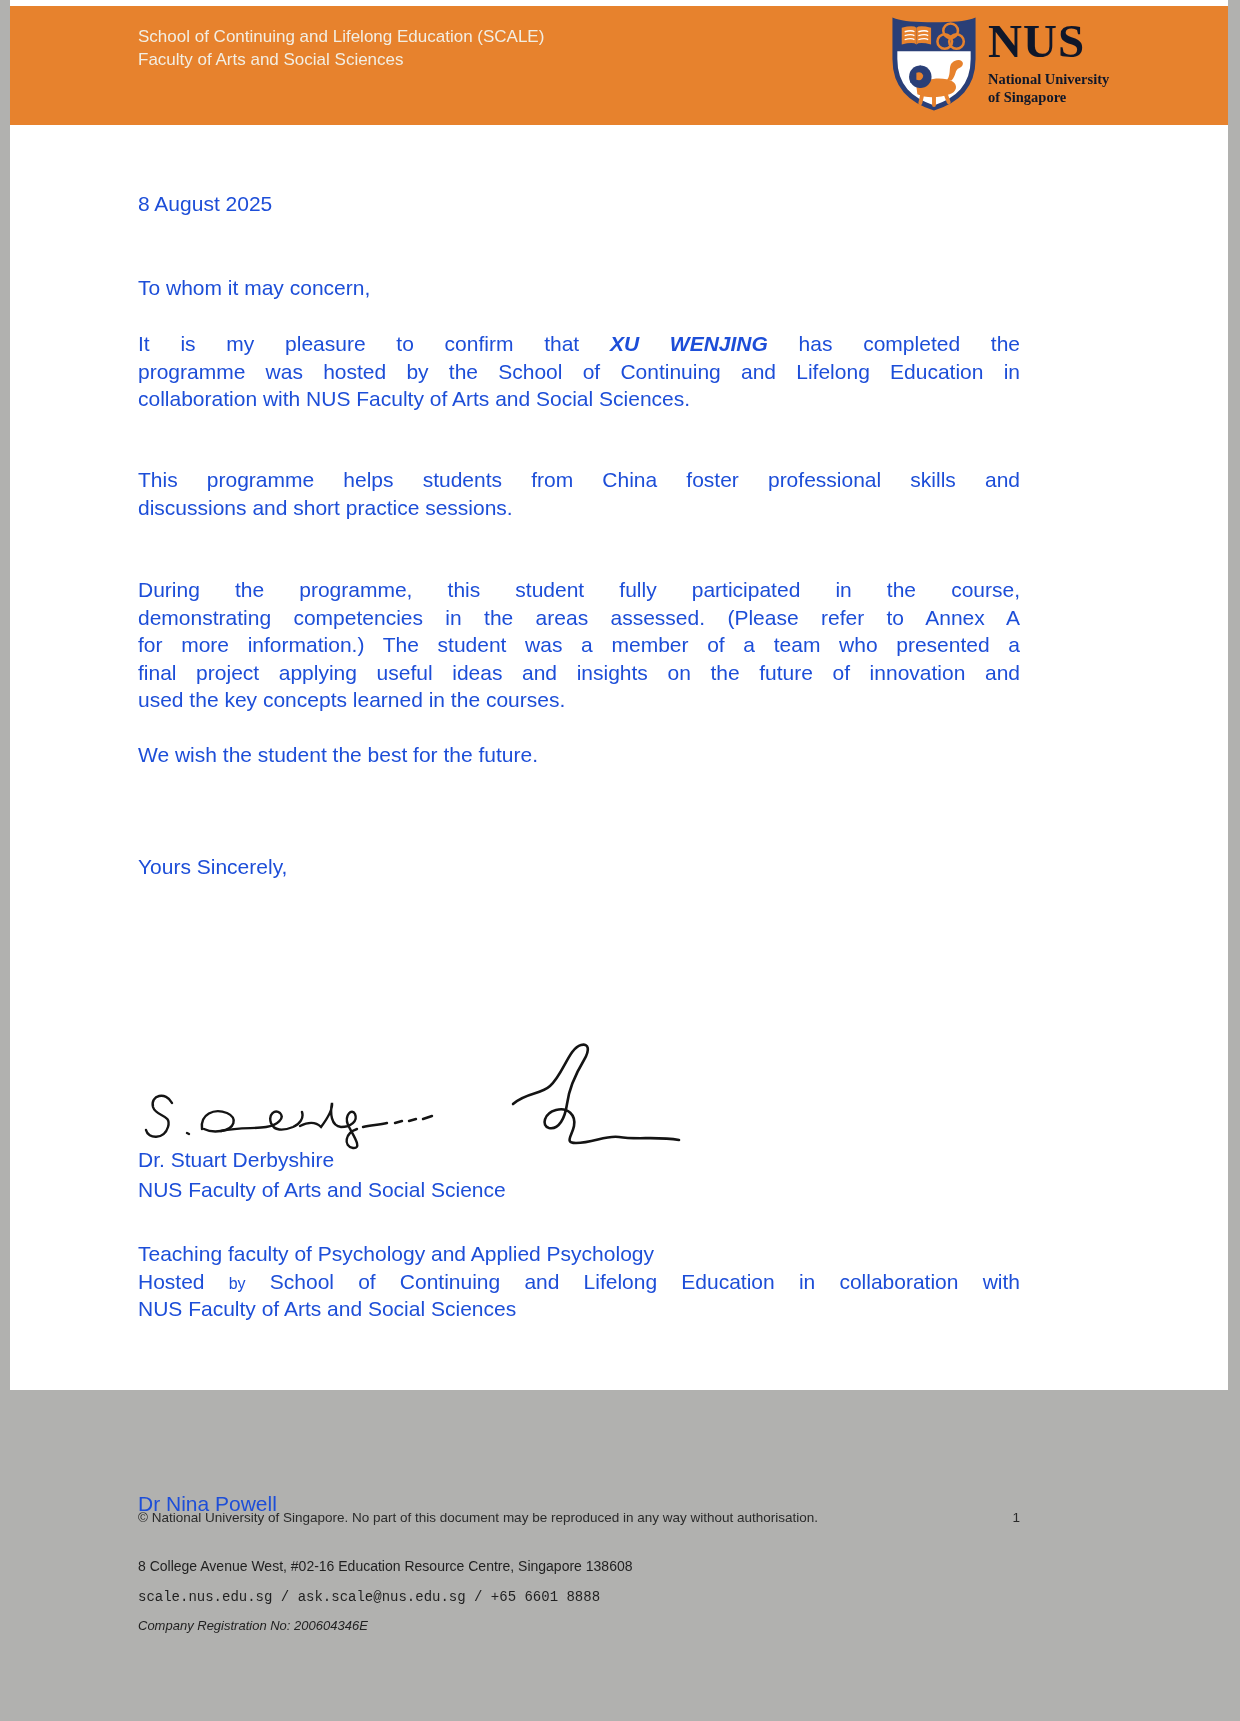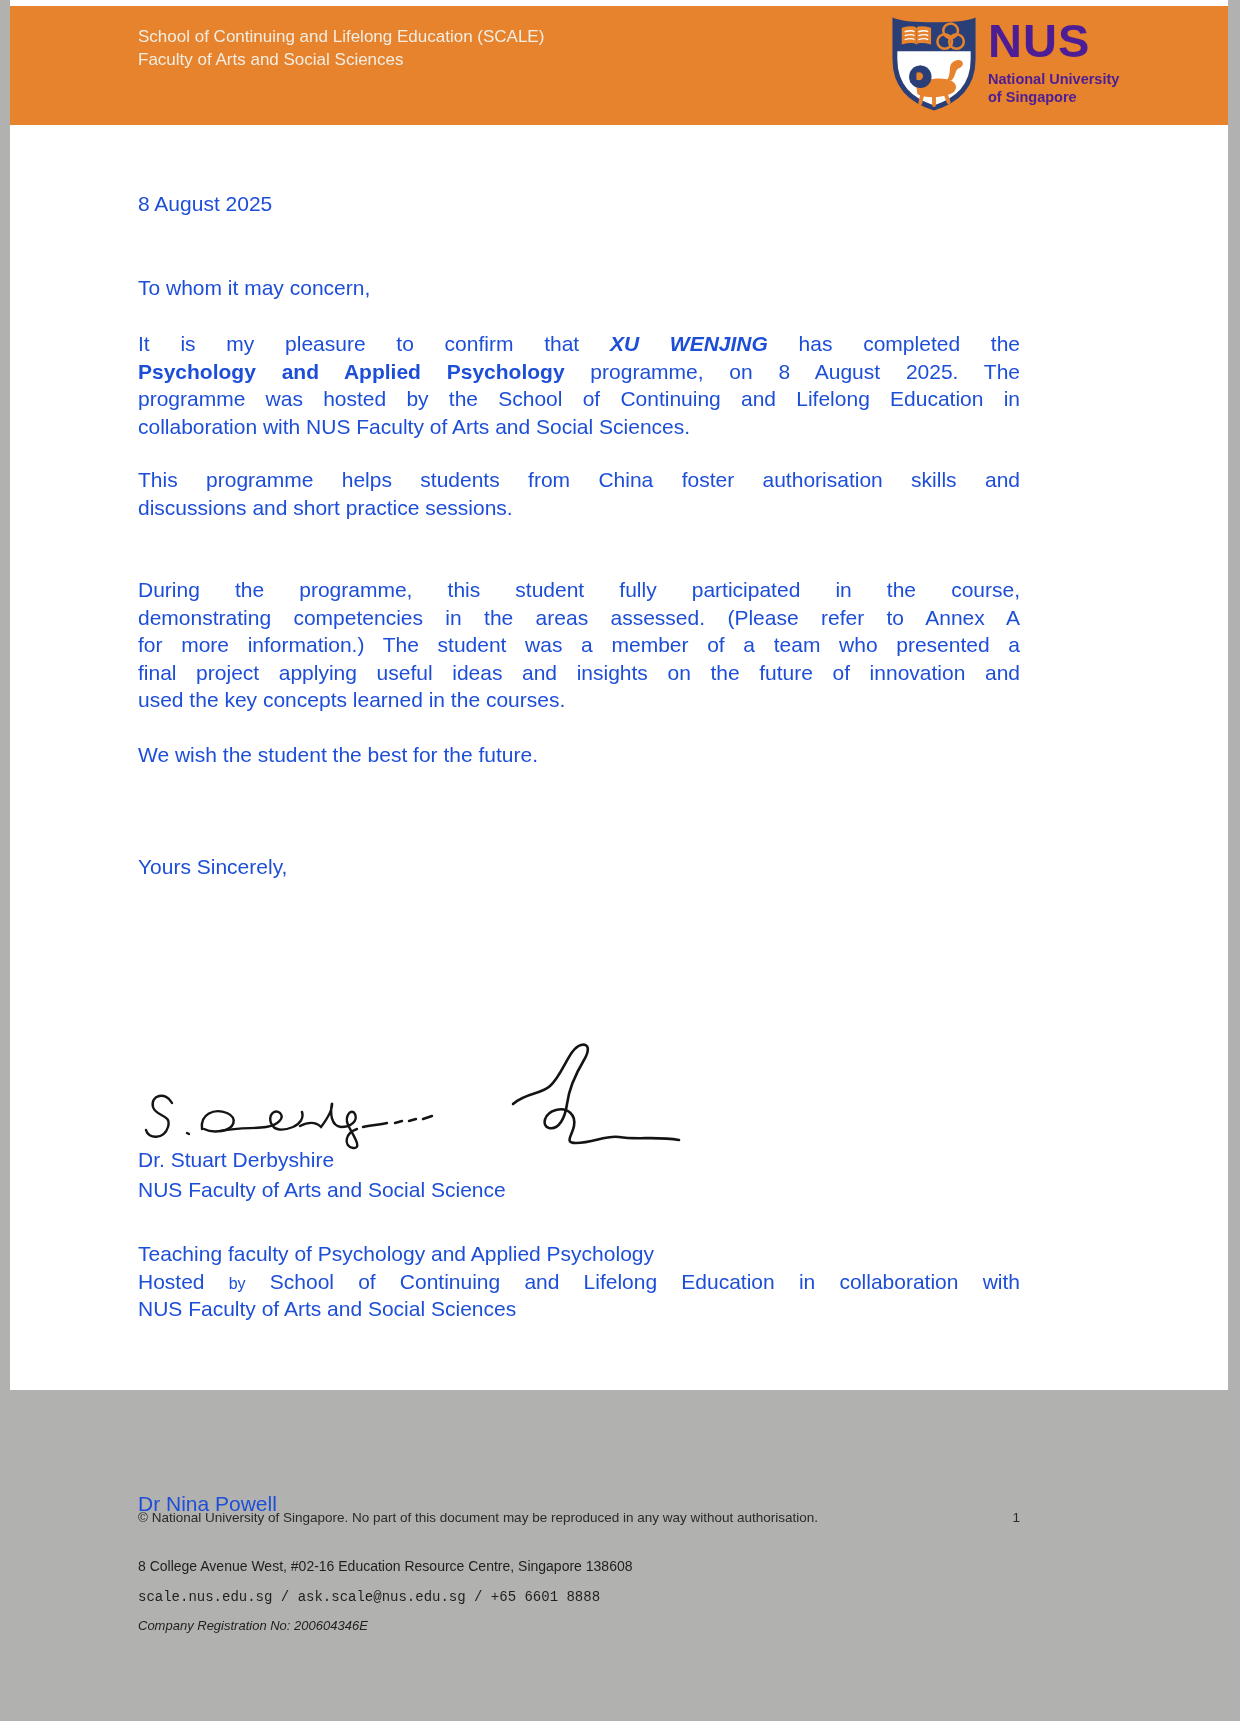--- a/index.html
+++ b/index.html
@@ -18,21 +18,21 @@
   .header-band{
     position:absolute;left:0;top:6px;width:100%;height:119px;
     background:#e7822d;
   }
   .header-school{
     position:absolute;left:128px;top:19px;
     color:#f2eee3;font-size:17px;line-height:23px;
   }
   .logo{
     position:absolute;left:880px;top:10px;height:98px;
-    display:flex;align-items:flex-start;gap:10px;color:#4c1d95;
+    display:flex;align-items:flex-start;gap:10px;color:#0f172a;font-family:Liberation Serif, serif;
   }
   .logo-text .acronym{
     font-size:47px;font-weight:bold;line-height:50px;letter-spacing:1px;
   }
   .logo-text .uni-name{
     font-size:14.5px;line-height:17.5px;font-weight:600;margin-top:5px;
   }
   
   .abs{position:absolute;}
   .body-text{
@@ -106,27 +106,26 @@
       </div>
     </div>
   </div>
 
   <div class="abs body-text" style="top:190px;">8 August 2025</div>
 
   <div class="abs body-text" style="top:274px;">To whom it may concern,</div>
 
   <div class="abs body-text" style="top:330px;">
       <div class="tline just"><span>It is my pleasure to confirm that </span><span class="b i">XU WENJING</span><span> has completed the</span></div>
-      <div class="tline just"><span class="b">Psychology and Applied Psychology</span><span> programme, on 8 August 2025. The</span></div>
       <div class="tline just"><span>programme was hosted by the School of Continuing and Lifelong Education in</span></div>
       <div class="tline"><span>collaboration with NUS Faculty of Arts and Social Sciences.</span></div>
     </div>
 
   <div class="abs body-text" style="top:466px;">
-      <div class="tline just"><span>This programme helps students from China foster authorisation skills and</span></div>
+      <div class="tline just"><span>This programme helps students from China foster professional skills and</span></div>
       <div class="tline"><span>discussions and short practice sessions.</span></div>
     </div>
 
   <div class="abs body-text" style="top:576px;">
       <div class="tline just"><span>During the programme, this student fully participated in the course,</span></div>
       <div class="tline just"><span>demonstrating competencies in the areas assessed. (Please refer to Annex A</span></div>
       <div class="tline just"><span>for more information.) The student was a member of a team who presented a</span></div>
       <div class="tline just"><span>final project applying useful ideas and insights on the future of innovation and</span></div>
       <div class="tline"><span>used the key concepts learned in the courses.</span></div>
     </div>

